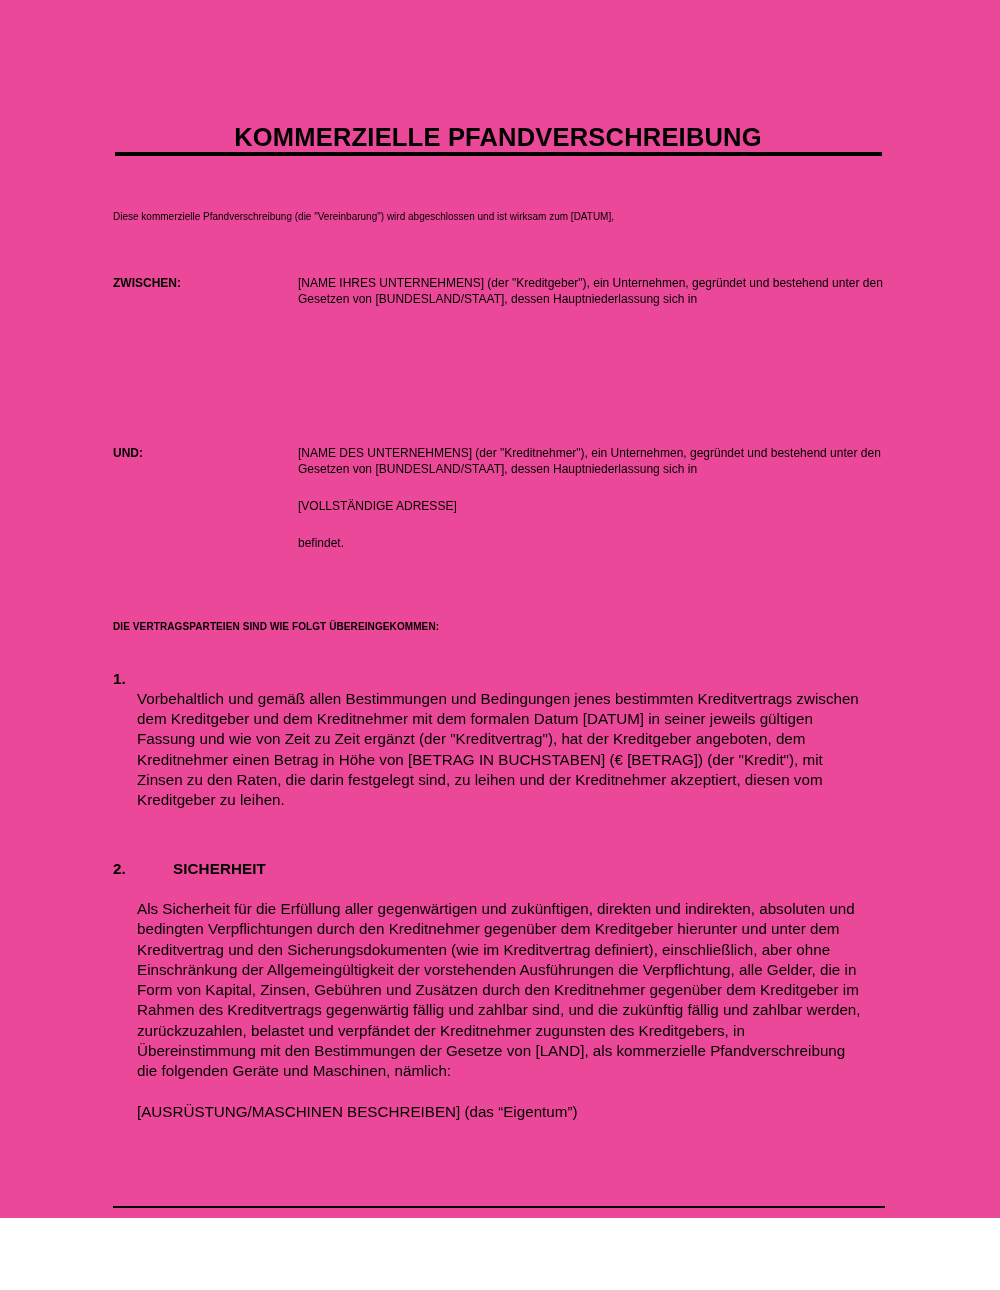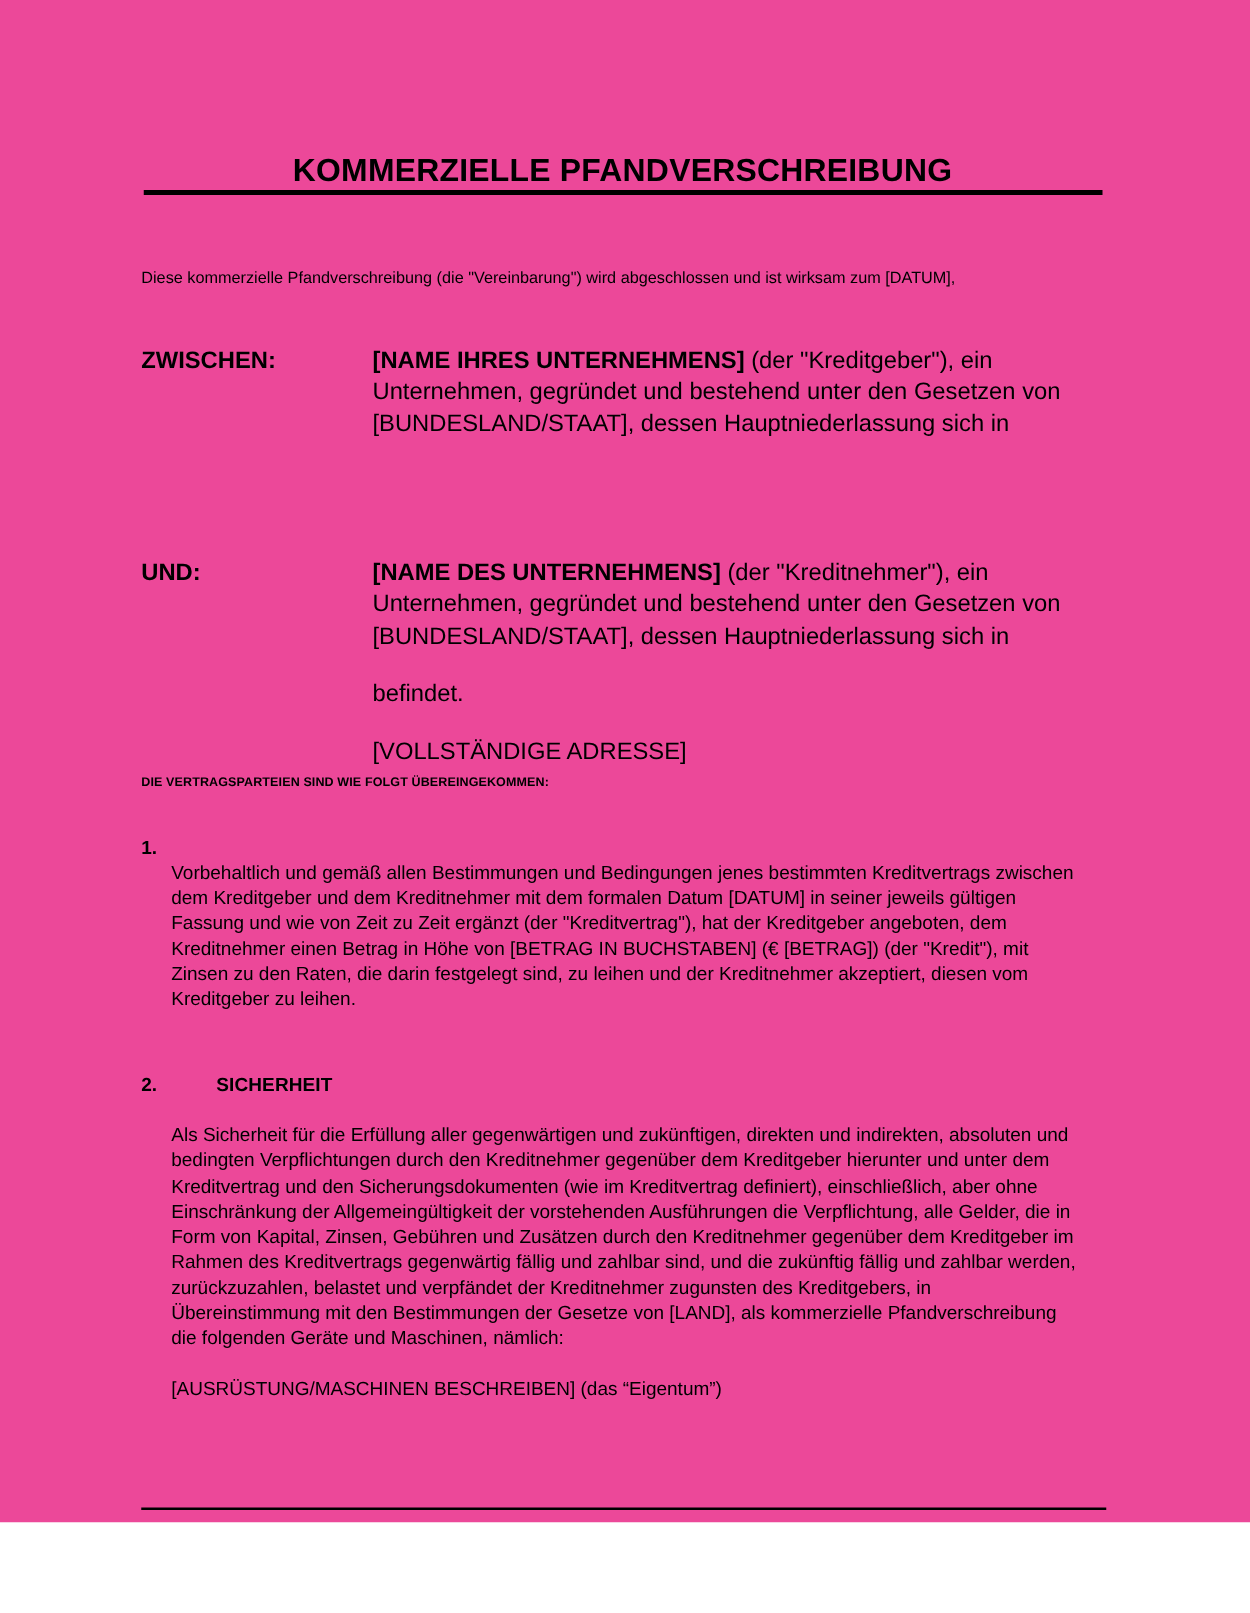--- a/index.html
+++ b/index.html
@@ -42,46 +42,46 @@
     height: 4px;
     background: #000000;
   }
 
   
   .intro {
     position: absolute;
     left: 113px;
     top: 200px;
     width: 760px;
-    font-size: 13px;
+    font-size: 10px;
     line-height: 1.33;
   }
 
   .party-row {
     position: absolute;
     left: 113px;
     width: 770px;
-    font-size: 19px;
+    font-size: 12px;
     line-height: 1.33;
   }
   .party-row.zwischen { top: 276px; }
   .party-row.und      { top: 446px; }
 
   .party-label {
     position: absolute;
     left: 0;
     top: 0;
     font-weight: bold;
     white-space: nowrap;
   }
   .party-body {
     margin-left: 185px;
     width: 585px;
   }
-  .party-body .lead strong { font-weight: bold; }
+  .party-body .lead strong { font-weight: normal; }
   .party-body .spaced { margin-top: 21px; }
 
   .agreed-heading {
     position: absolute;
     left: 113px;
     top: 613px;
     font-size: 10px;
     font-weight: bold;
     letter-spacing: 0.1px;
     white-space: nowrap;
@@ -152,22 +152,22 @@
     <div class="party-label">ZWISCHEN:</div>
     <div class="party-body">
       <div class="lead"><strong>[NAME IHRES UNTERNEHMENS]</strong><span> (der "Kreditgeber"), ein Unternehmen, gegründet und bestehend unter den Gesetzen von [BUNDESLAND/STAAT], dessen Hauptniederlassung sich in</span></div>
     </div>
   </div>
 
   <div class="party-row und">
     <div class="party-label">UND:</div>
     <div class="party-body">
       <div class="lead"><strong>[NAME DES UNTERNEHMENS]</strong><span> (der "Kreditnehmer"), ein Unternehmen, gegründet und bestehend unter den Gesetzen von [BUNDESLAND/STAAT], dessen Hauptniederlassung sich in</span></div>
+      <div class="spaced">[VOLLSTÄNDIGE ADRESSE]</div>
       <div class="spaced">befindet.</div>
-      <div class="spaced">[VOLLSTÄNDIGE ADRESSE]</div>
     </div>
   </div>
 
   <h2 class="agreed-heading">DIE VERTRAGSPARTEIEN SIND WIE FOLGT ÜBEREINGEKOMMEN:</h2>
 
   <div class="clause clause-1">
     <div class="clause-num">1.</div>
     <div class="clause-text">Vorbehaltlich und gemäß allen Bestimmungen und Bedingungen jenes bestimmten Kreditvertrags zwischen dem Kreditgeber und dem Kreditnehmer mit dem formalen Datum [DATUM] in seiner jeweils gültigen Fassung und wie von Zeit zu Zeit ergänzt (der "Kreditvertrag"), hat der Kreditgeber angeboten, dem Kreditnehmer einen Betrag in Höhe von [BETRAG IN BUCHSTABEN] (€ [BETRAG]) (der "Kredit"), mit Zinsen zu den Raten, die darin festgelegt sind, zu leihen und der Kreditnehmer akzeptiert, diesen vom Kreditgeber zu leihen.</div>
   </div>
 

